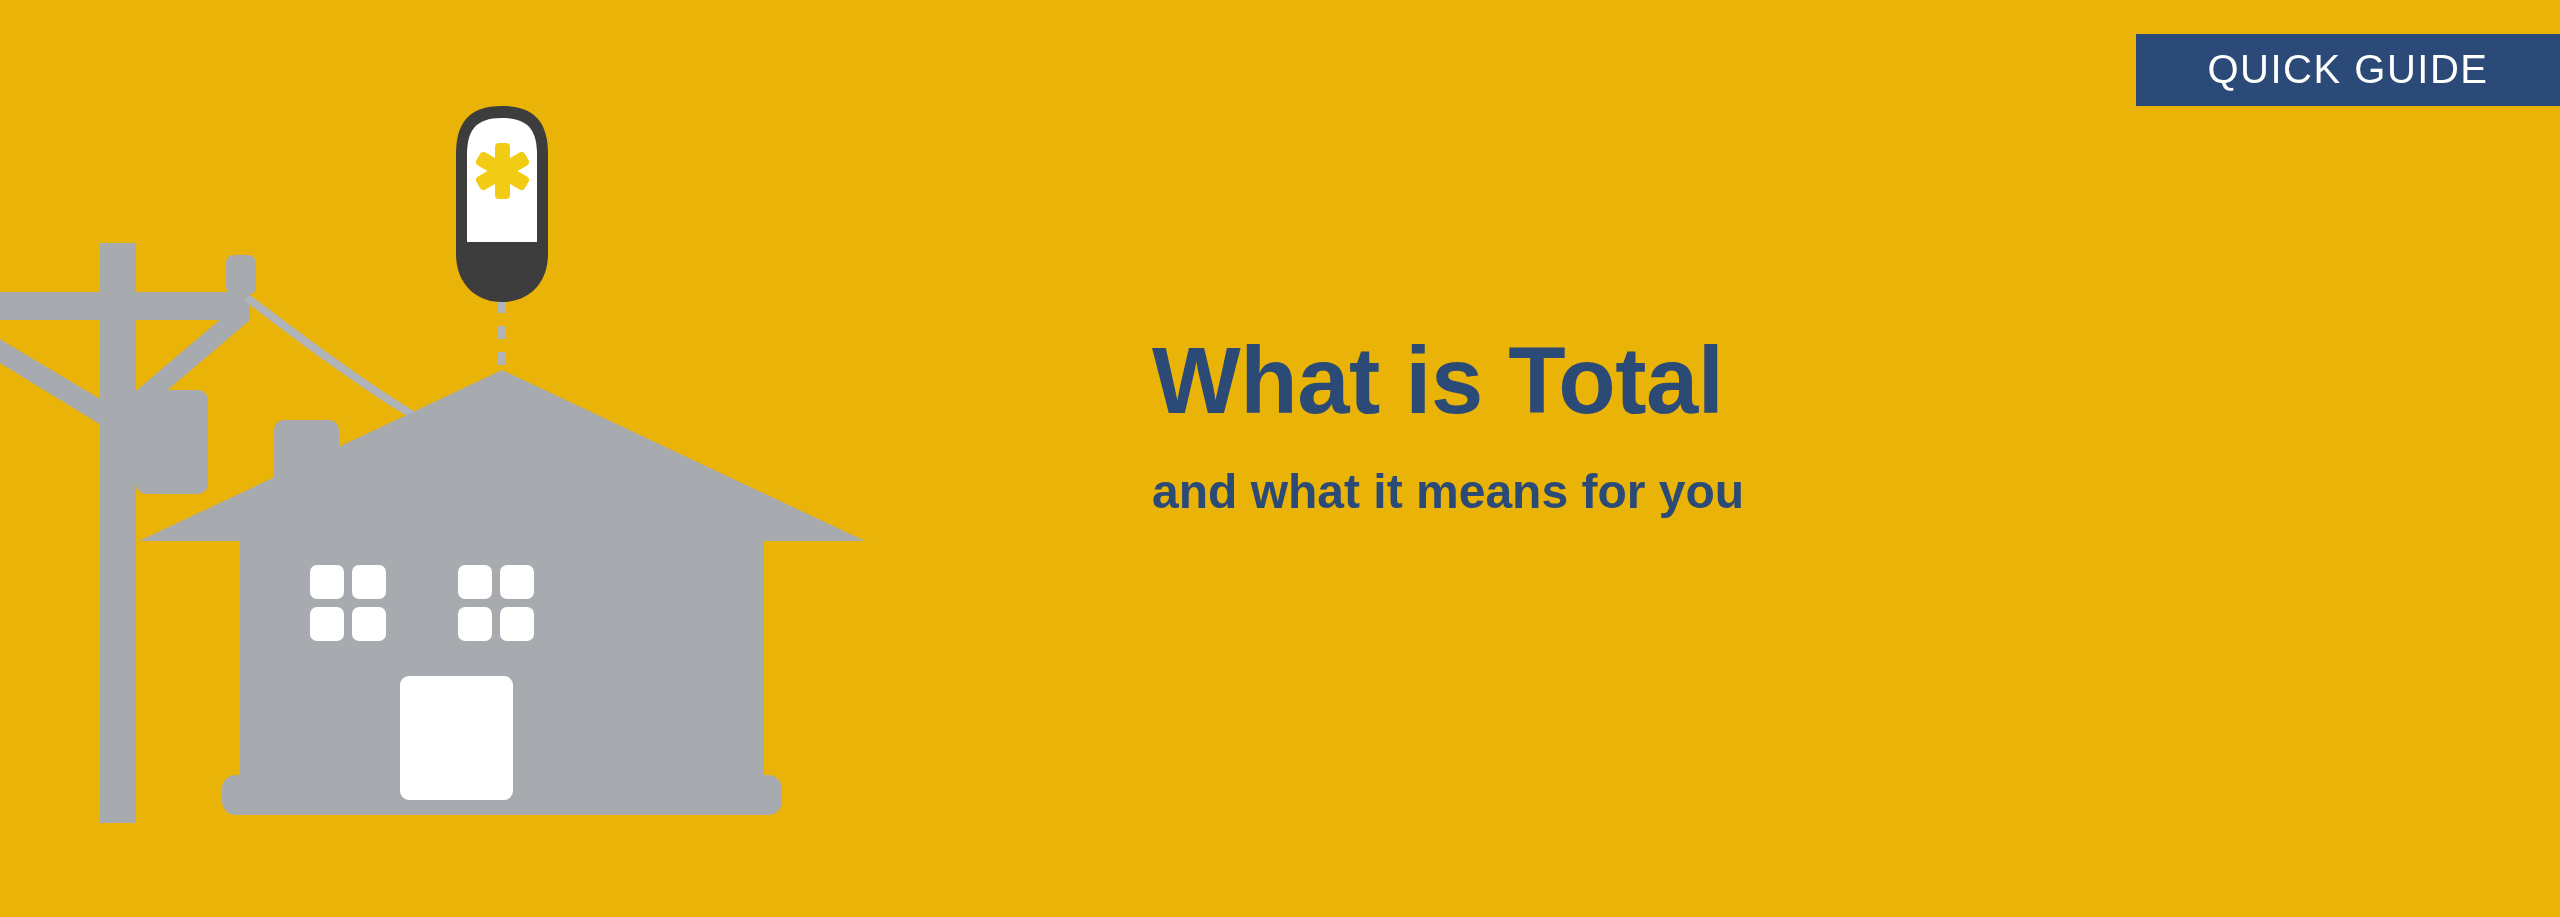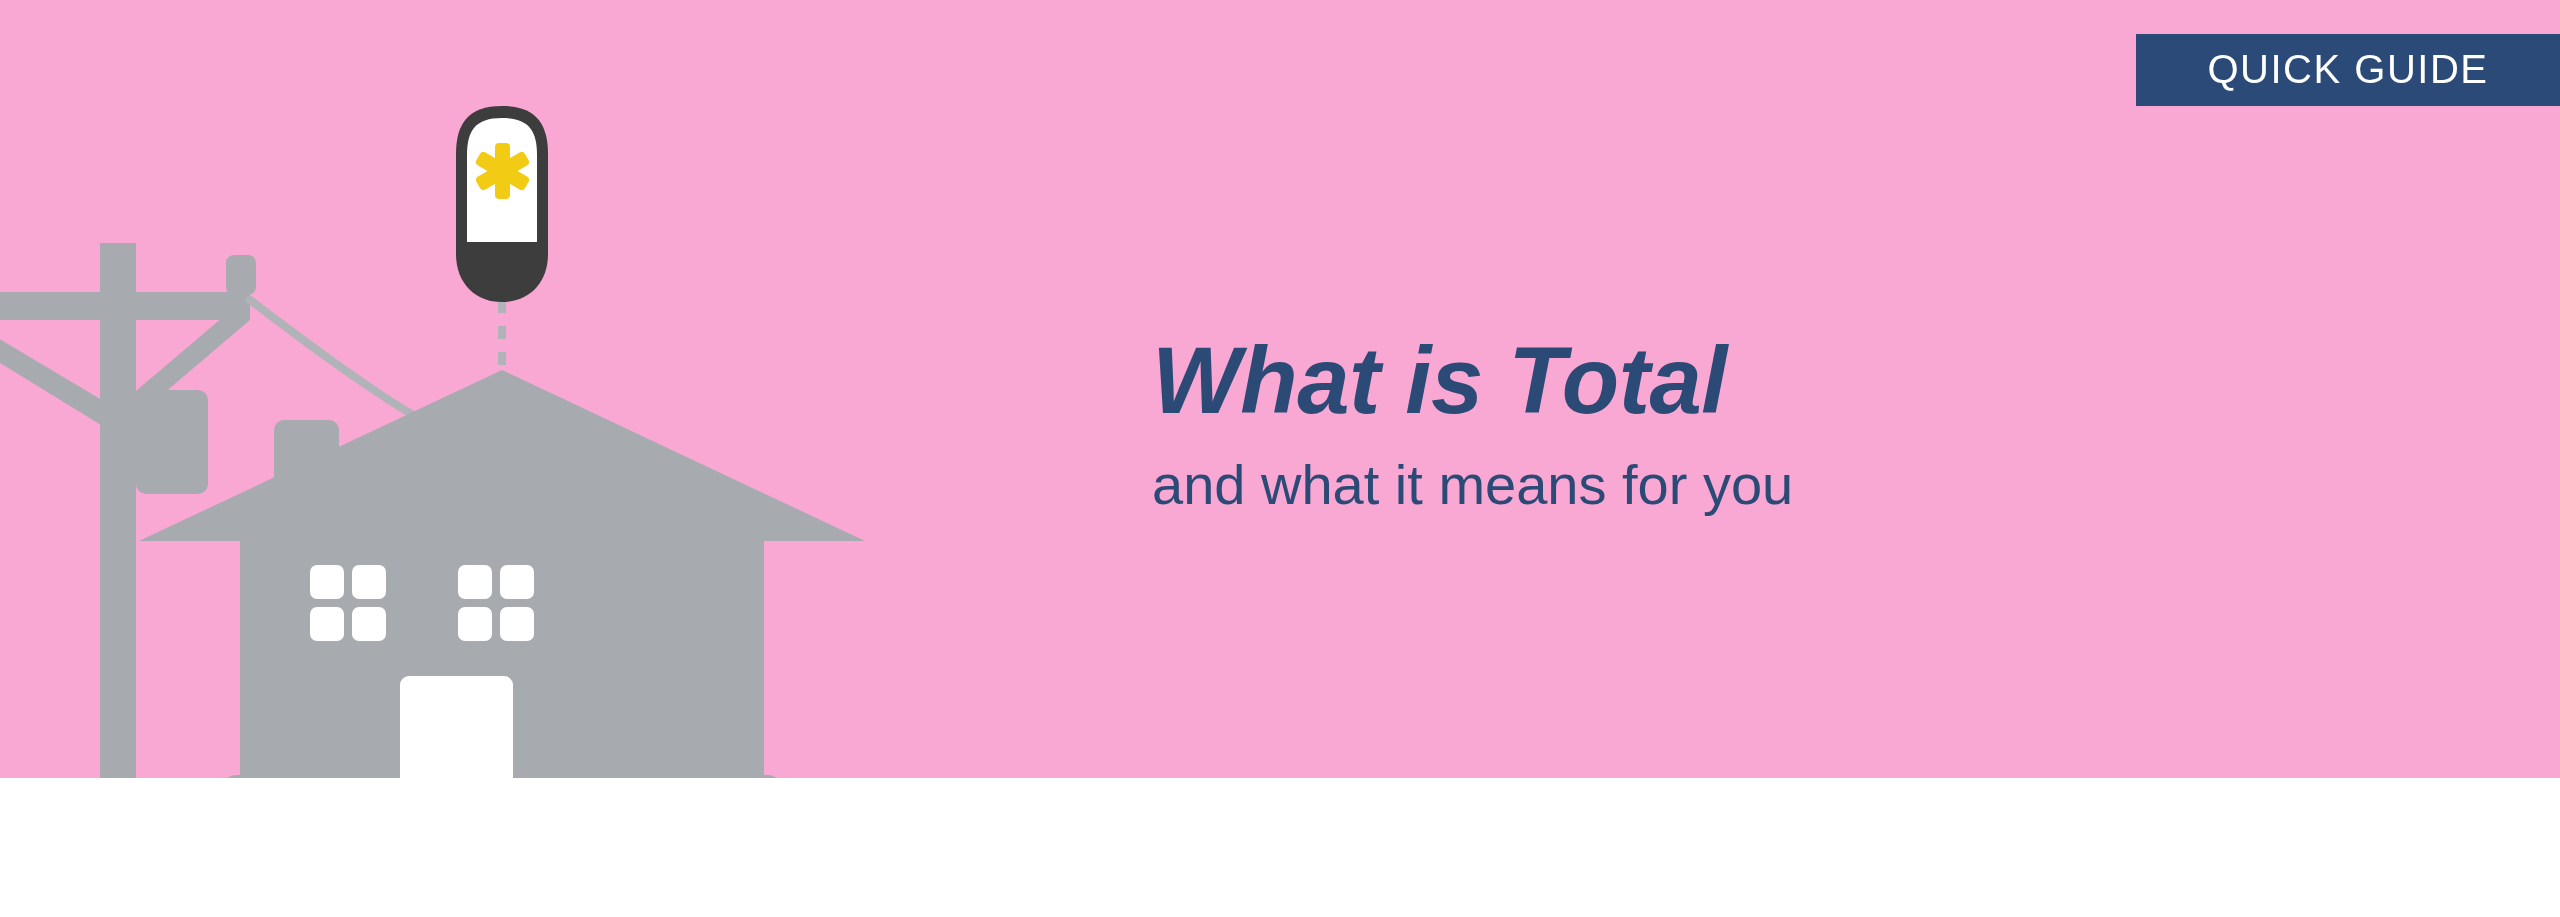--- a/index.html
+++ b/index.html
@@ -4,24 +4,24 @@
 <title>Quick Guide Banner</title>
 <style>
   html, body {
     margin: 0;
     padding: 0;
     background: #ffffff;
   }
   #banner {
     position: relative;
     width: 2560px;
-    height: 778px;
+    height: 917px;
     overflow: hidden;
     font-family: "Liberation Sans", sans-serif;
-    background: #f9a8d4;
+    background: #eab308;
   }
 
   
   .badge {
     position: absolute;
     top: 34px;
     left: 2136px;
     width: 424px;
     height: 72px;
     background: #2b4a77;
@@ -57,32 +57,31 @@
     top: 330px;
     width: 1180px;
   }
   .headline {
     color: #2b4a75;
     font-weight: 700;
     font-size: 94px;
     line-height: 1.08;
     letter-spacing: -0.5px;
     margin: 0;
-    font-style: italic;
   }
   .headline .line {
     display: block;
     white-space: nowrap;
   }
   .subhead {
     color: #2b4a75;
-    font-weight: 400;
-    font-size: 56px;
+    font-weight: 700;
+    font-size: 48px;
     line-height: 1.12;
-    margin: 22px 0 0 0;
+    margin: 33px 0 0 0;
     white-space: nowrap;
   }
 </style>
 </head>
 <body>
 
 <div id="banner">
 
   <div class="badge">
     <span class="badge-label">QUICK GUIDE</span>

